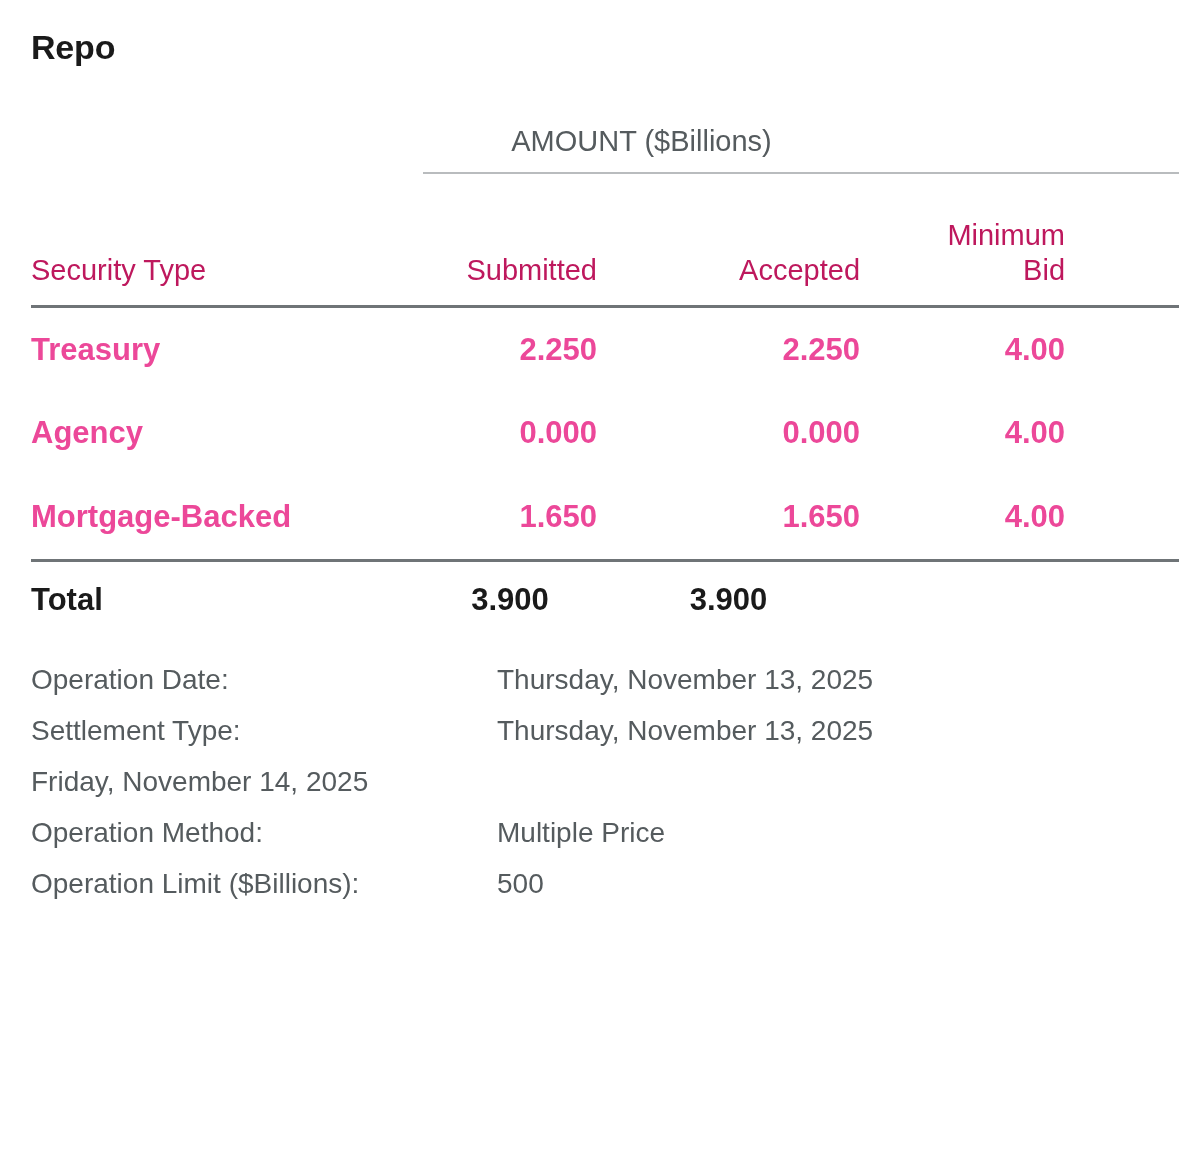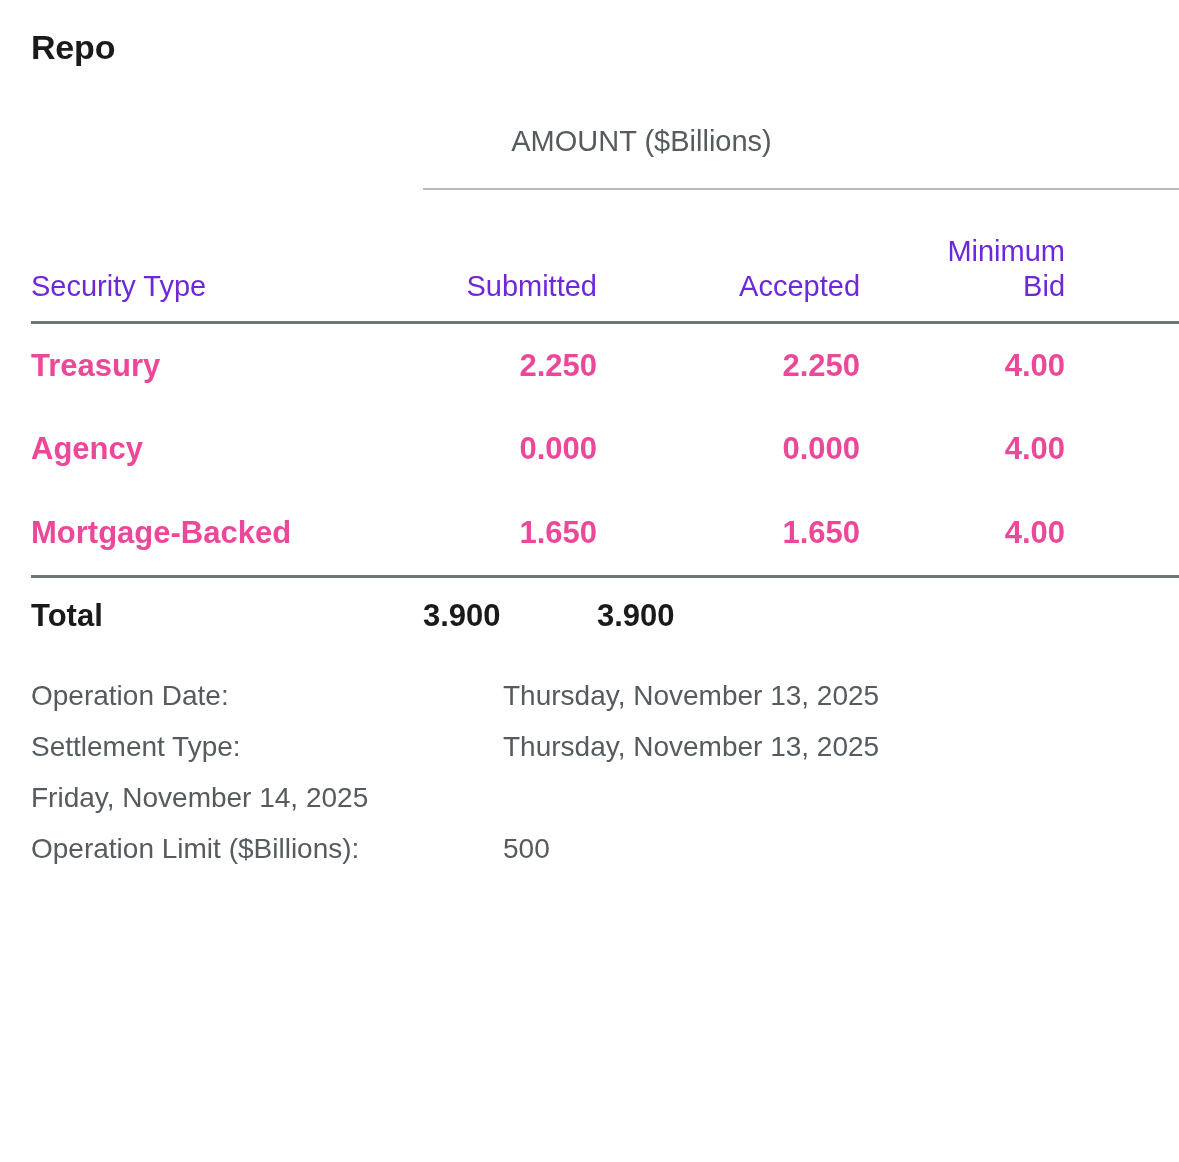--- a/index.html
+++ b/index.html
@@ -35,41 +35,41 @@
     width: 1148px;
     table-layout: fixed;
   }
   table.repo col.c-type   { width: 392px; }
   table.repo col.c-sub    { width: 174px; }
   table.repo col.c-acc    { width: 263px; }
   table.repo col.c-min    { width: 205px; }
   table.repo col.c-stop   { width: 180px; }
 
   .grouphdr th {
-    padding: 0 0 30px 0;
+    padding: 0 0 14px 0;
     font-size: 29px;
     font-weight: normal;
     color: #555b5e;
     text-align: center;
     vertical-align: bottom;
   }
   .grouphdr th.amount-group {
     border-bottom: 2px solid #b9bcbe;
   }
   .grouphdr th.rate-group {
     border-bottom: 2px solid #b9bcbe;
   }
   .grouphdr th.blank {
     border-bottom: none;
   }
 
   .colhdr th {
     font-size: 29px;
     font-weight: normal;
-    color: #6d28d9;
+    color: #be185d;
     vertical-align: bottom;
     padding: 44px 0 16px 0;
     border-bottom: 3px solid #6f7477;
   }
   .colhdr th .hdr-line { display: block; line-height: 1.22; }
   .colhdr th.left  { text-align: left; }
   .colhdr th.right { text-align: right; }
 
   tbody.rows td {
     font-size: 31px;
@@ -84,32 +84,31 @@
   tbody.rows td.right { text-align: right; }
 
   tbody.totals td {
     font-size: 31px;
     font-weight: bold;
     color: #1a1a1a;
     padding: 20px 0 12px 0;
     border-top: 3px solid #6f7477;
   }
   tbody.totals td.left  { text-align: left; margin-top: 16px; }
-  tbody.totals td.right { text-align: left; }
+  tbody.totals td.right { text-align: center; }
 
   
   .meta {
     margin-top: 34px;
     width: 1148px;
   }
   .meta-row {
     display: flex;
     align-items: baseline;
     margin-bottom: 19px;
-    gap: 6px;
   }
   .meta-label {
     width: 466px;
     flex: 0 0 466px;
     font-size: 28px;
     color: #555b5e;
     font-weight: normal;
   }
   .meta-value {
     font-size: 28px;
@@ -201,18 +200,22 @@
       <div class="meta-value">Thursday, November 13, 2025</div>
     </div>
     <div class="meta-row">
       <div class="meta-label">Settlement Type:</div>
       <div class="meta-value">Thursday, November 13, 2025</div>
     </div>
     <div class="meta-row">
       <div class="meta-value">Friday, November 14, 2025</div>
     </div>
     <div class="meta-row">
+      <div class="meta-label">Operation Method:</div>
+      <div class="meta-value">Multiple Price</div>
+    </div>
+    <div class="meta-row">
       <div class="meta-label">Operation Limit ($Billions):</div>
       <div class="meta-value">500</div>
     </div>
   </div>
 
 </div>
 
 </body></html>

